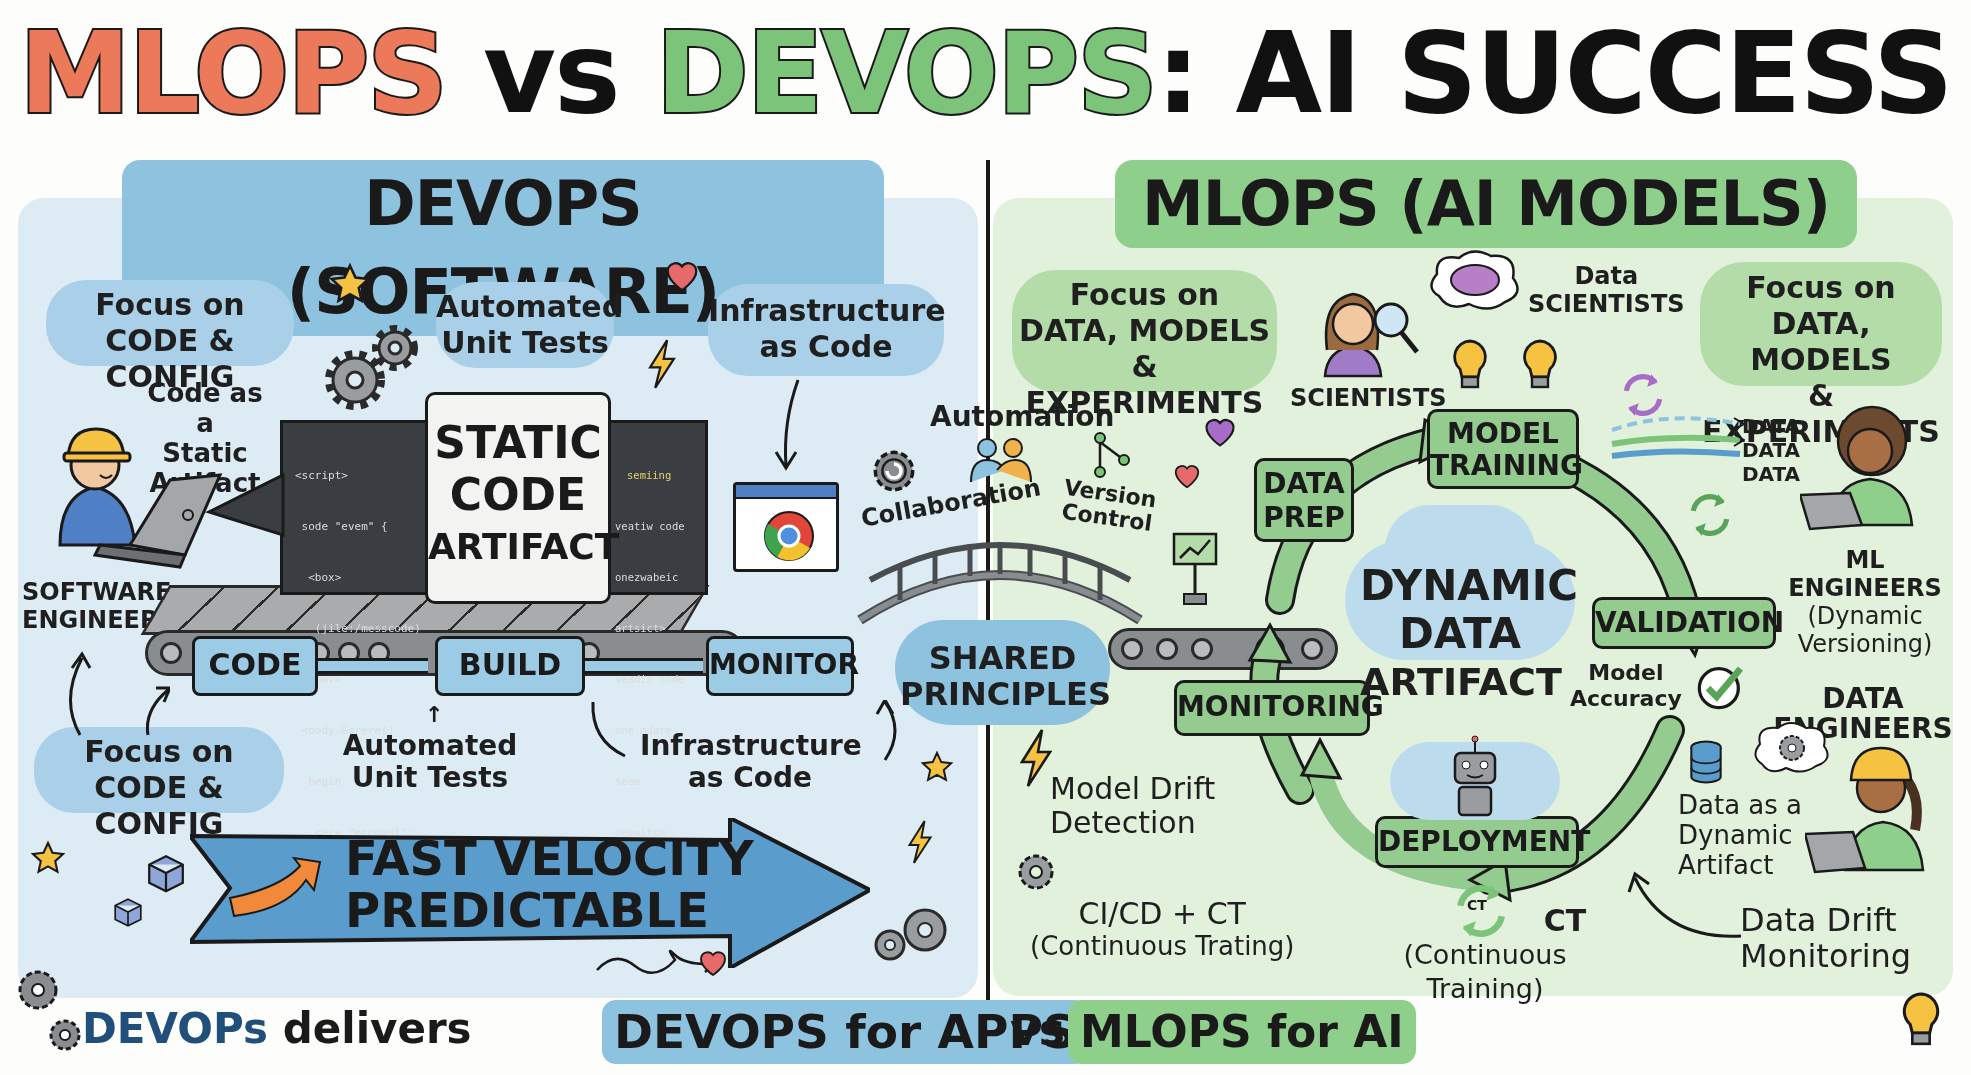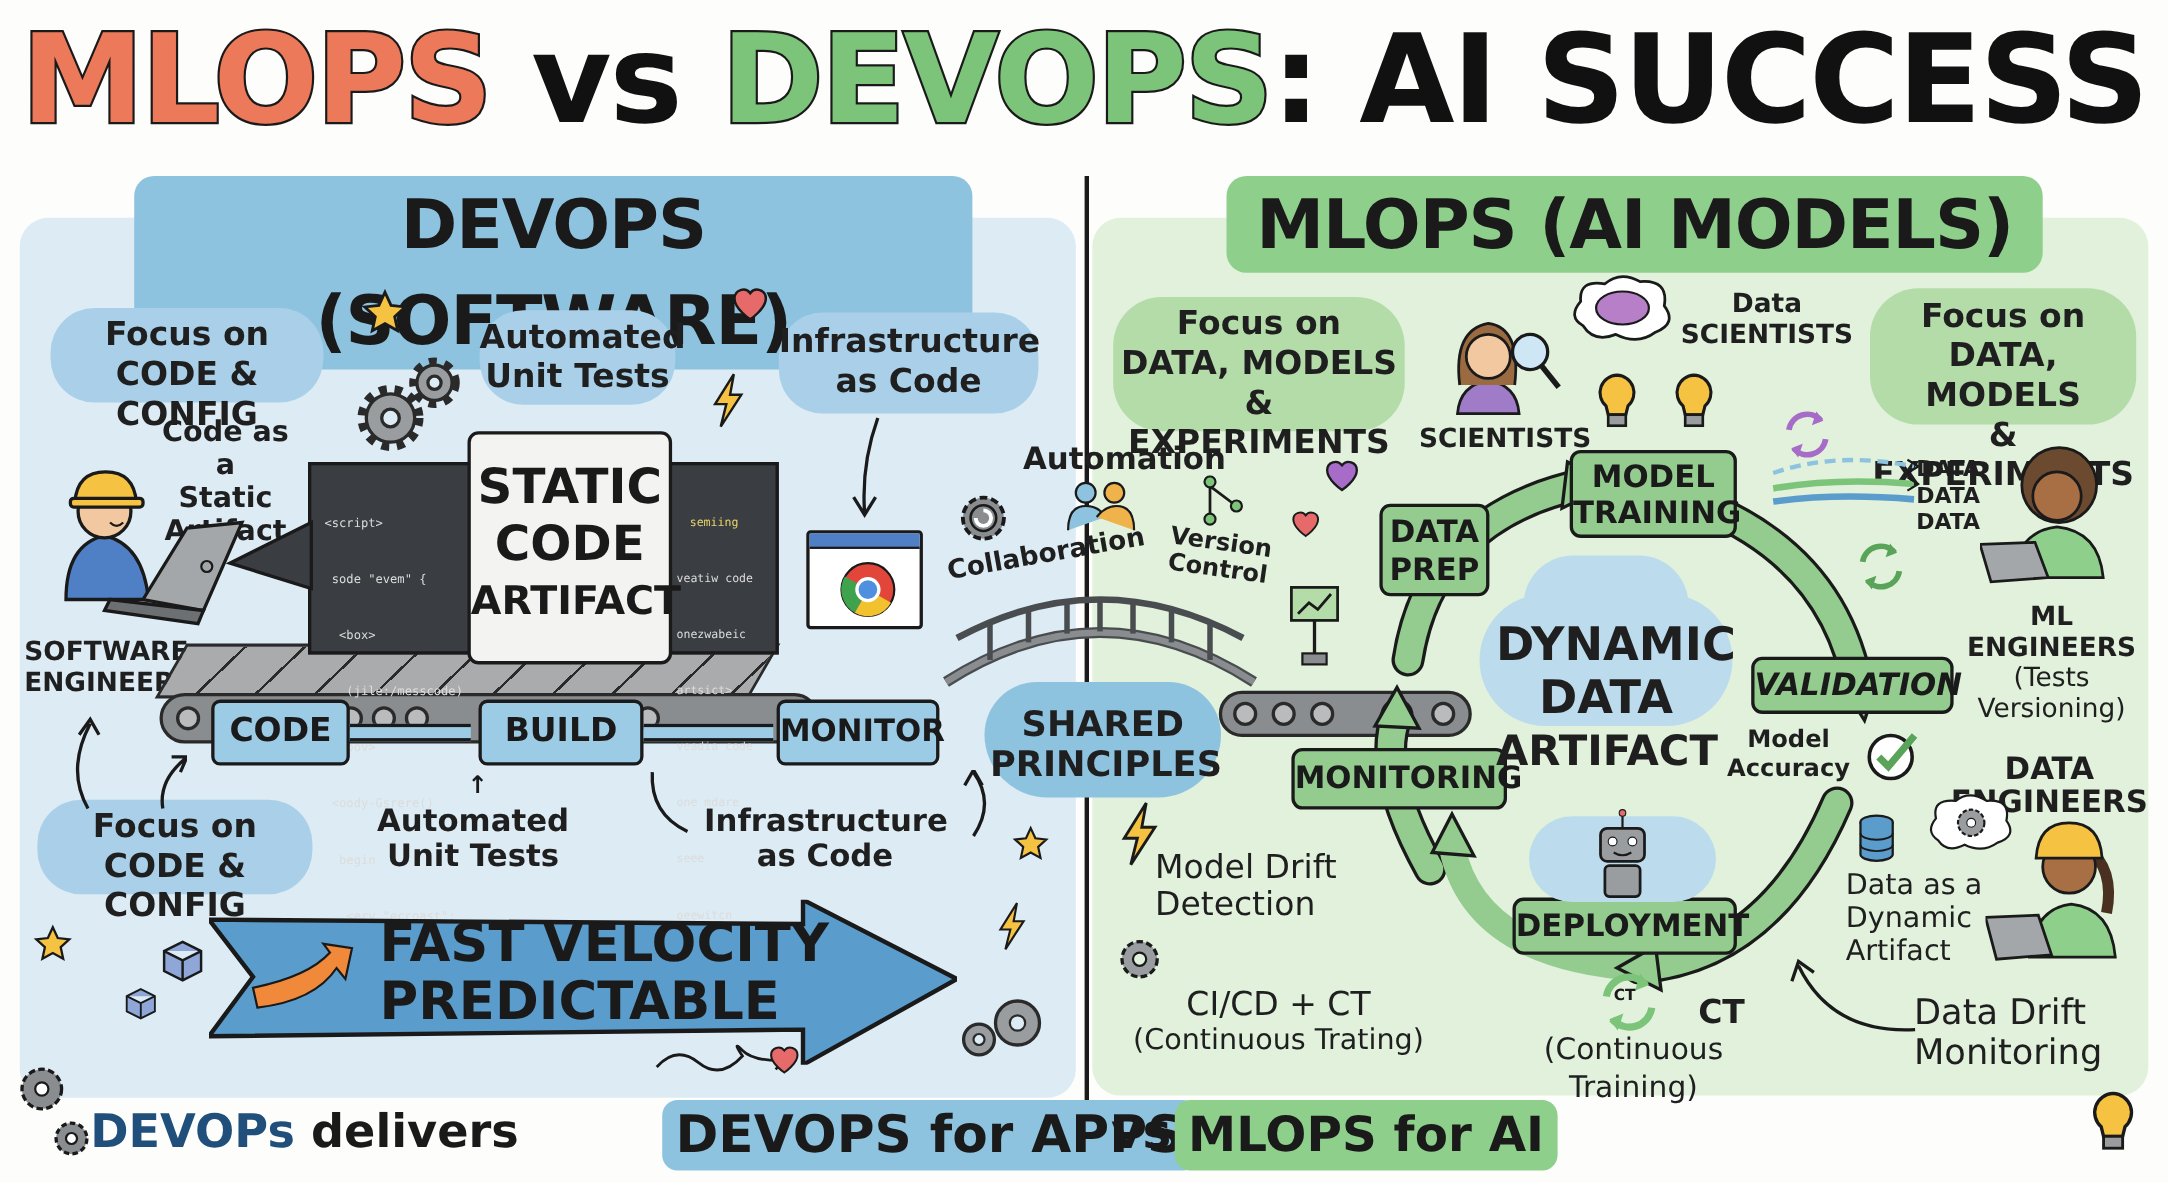--- a/index.html
+++ b/index.html
@@ -381,21 +381,21 @@
 </svg>
 
 <div class="abs stage-g" style="left:1254px;top:458px;width:100px;height:84px;font-size:28px;line-height:34px;padding:6px 0;">
   <div>DATA</div>
   <div>PREP</div>
 </div>
 <div class="abs stage-g" style="left:1427px;top:409px;width:152px;height:80px;font-size:28px;line-height:32px;padding:6px 0;">
   <div>MODEL</div>
   <div>TRAINING</div>
 </div>
-<div class="abs stage-g" style="left:1592px;top:597px;width:184px;height:52px;font-size:28px;line-height:38px;padding:4px 0;font-style:italic;">VALIDATION</div>
+<div class="abs stage-g" style="left:1592px;top:597px;width:184px;height:52px;font-size:28px;line-height:38px;padding:4px 0;">VALIDATION</div>
 <div class="abs stage-g" style="left:1375px;top:816px;width:204px;height:52px;font-size:28px;line-height:38px;padding:4px 0;">DEPLOYMENT</div>
 <div class="abs stage-g" style="left:1174px;top:680px;width:196px;height:56px;font-size:28px;line-height:40px;padding:4px 0;">MONITORING</div>
 
 <div class="abs cloud" style="left:1345px;top:540px;width:230px;height:120px;"></div>
 <div class="abs cloud" style="left:1385px;top:505px;width:150px;height:90px;border-radius:70px;"></div>
 <div class="abs lbl" style="left:1360px;top:562px;width:200px;font-size:42px;line-height:48px;">
   <div>DYNAMIC</div>
   <div>DATA</div>
   <div style="font-size:38px;">ARTIFACT</div>
 </div>
@@ -438,21 +438,21 @@
 </div>
 
 <svg class="icon" style="left:1800px;top:395px" width="130" height="140" viewBox="0 0 130 140">
   <path d="M30 130 Q34 88 70 84 Q108 88 112 130 Z" fill="#8fcf8c" stroke="#1a1a1a" stroke-width="2.5"></path>
   <circle cx="72" cy="46" r="34" fill="#6b4a2f" stroke="#1a1a1a" stroke-width="2.5"></circle>
   <circle cx="70" cy="56" r="22" fill="#a86f44" stroke="#1a1a1a" stroke-width="2.5"></circle>
   <path d="M0 100 L50 98 L62 130 L10 134 Z" fill="#a4a7aa" stroke="#1a1a1a" stroke-width="2.5"></path>
 </svg>
 <div class="abs lbl" style="left:1780px;top:546px;width:170px;font-size:24px;line-height:28px;">
   <div>ML ENGINEERS</div>
-  <div style="font-weight:normal">(Tests</div>
+  <div style="font-weight:normal">(Dynamic</div>
   <div style="font-weight:normal">Versioning)</div>
 </div>
 
 <svg class="icon" style="left:1695px;top:660px" width="52" height="52" viewBox="0 0 24 24">
     <circle cx="11" cy="13" r="9" fill="#fff" stroke="#1a1a1a" stroke-width="1.5"></circle>
     <path d="M6 13 L10 17 L21 4" fill="none" stroke="#5aa45a" stroke-width="3"></path>
   </svg>
 <div class="abs lbl" style="left:1755px;top:684px;font-size:28px;">DATA ENGINEERS</div>
 
 <svg class="icon" style="left:1688px;top:740px" width="36" height="44" viewBox="0 0 24 30">

